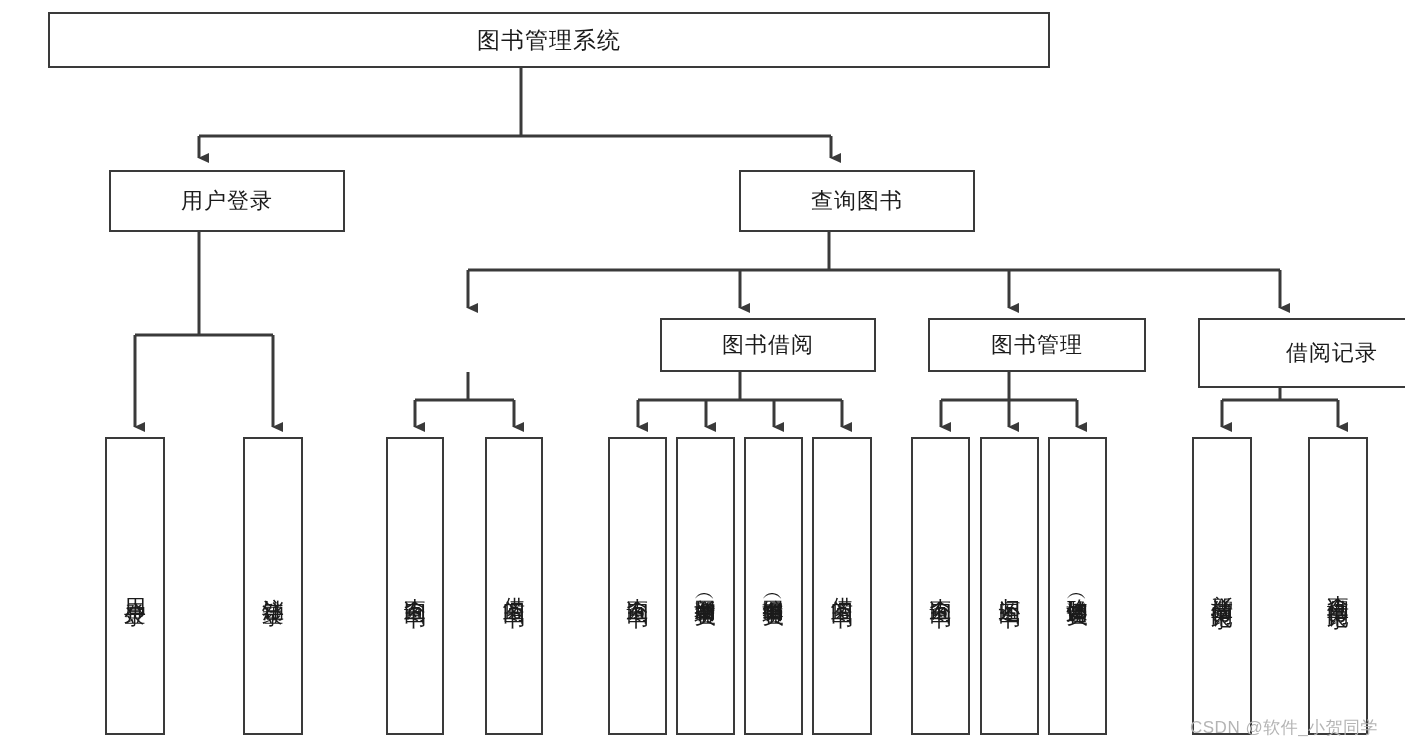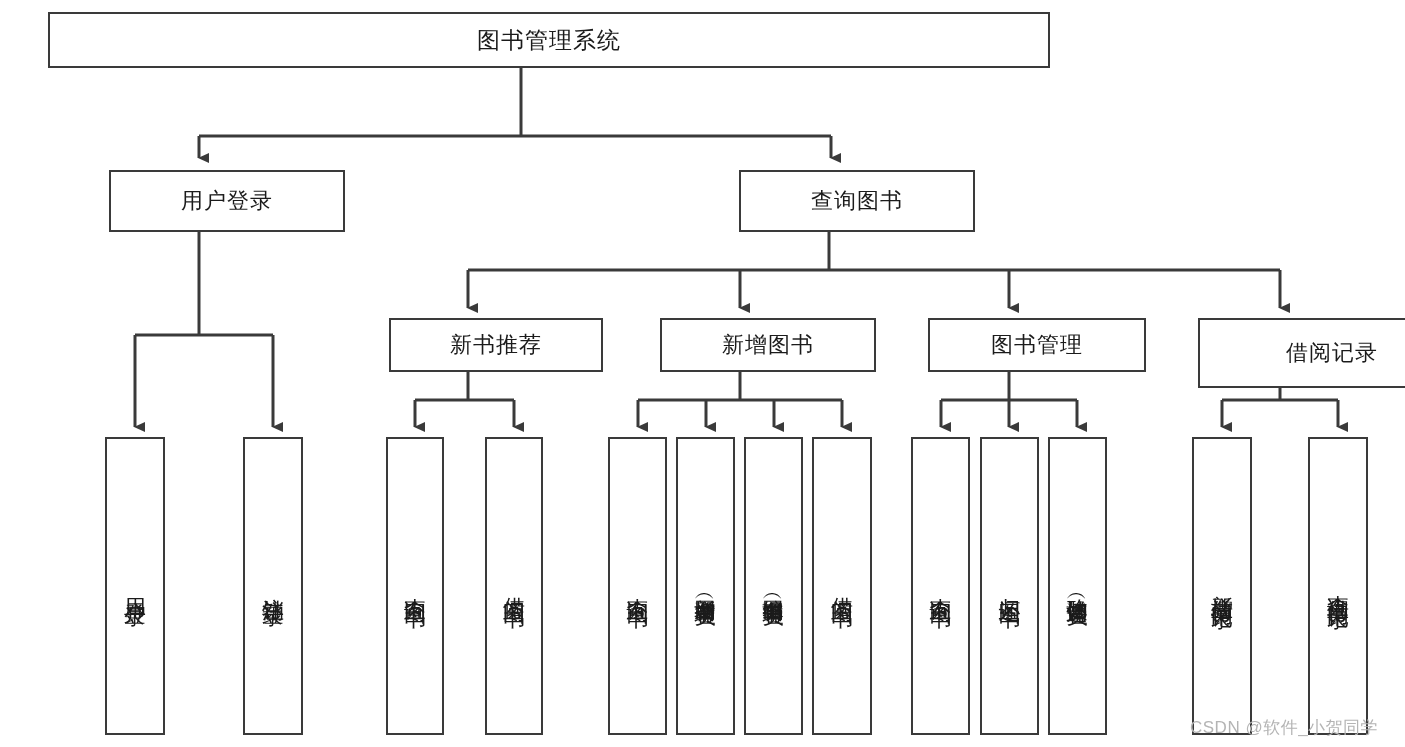--- a/index.html
+++ b/index.html
@@ -120,22 +120,21 @@
       <path d="M1222,400 L1222,427" marker-end="url(#arrow)"></path>
       <path d="M1338,400 L1338,427" marker-end="url(#arrow)"></path>
     </g>
   </svg>
 
   <div class="node horiz root" style="left:20px; top:12px; width:1002px; height:56px;">图书管理系统</div>
 
   <div class="node horiz" style="left:81px; top:170px; width:236px; height:62px;">用户登录</div>
   <div class="node horiz" style="left:711px; top:170px; width:236px; height:62px;">查询图书</div>
 
-  <div class="node horiz" style="left:361px; top:318px; width:214px; height:54px;">新书推荐</div>
-  <div class="node horiz" style="left:632px; top:318px; width:216px; height:54px;">新增图书</div>
+  <div class="node horiz" style="left:632px; top:318px; width:216px; height:54px;">图书借阅</div>
   <div class="node horiz" style="left:900px; top:318px; width:218px; height:54px;">图书管理</div>
   <div class="node horiz" style="left:1170px; top:318px; width:220px; height:70px;padding-left:48px;">借阅记录</div>
 
   <div class="node vert" style="left:105px; top:437px; width:60px; height:298px;">用户登录</div>
   <div class="node vert" style="left:243px; top:437px; width:60px; height:298px;">注销登录</div>
 
   <div class="node vert" style="left:386px; top:437px; width:58px; height:298px;">查询图书</div>
   <div class="node vert" style="left:485px; top:437px; width:58px; height:298px;">借阅图书</div>
 
   <div class="node vert" style="left:608px; top:437px; width:59px; height:298px;">查询图书</div>

